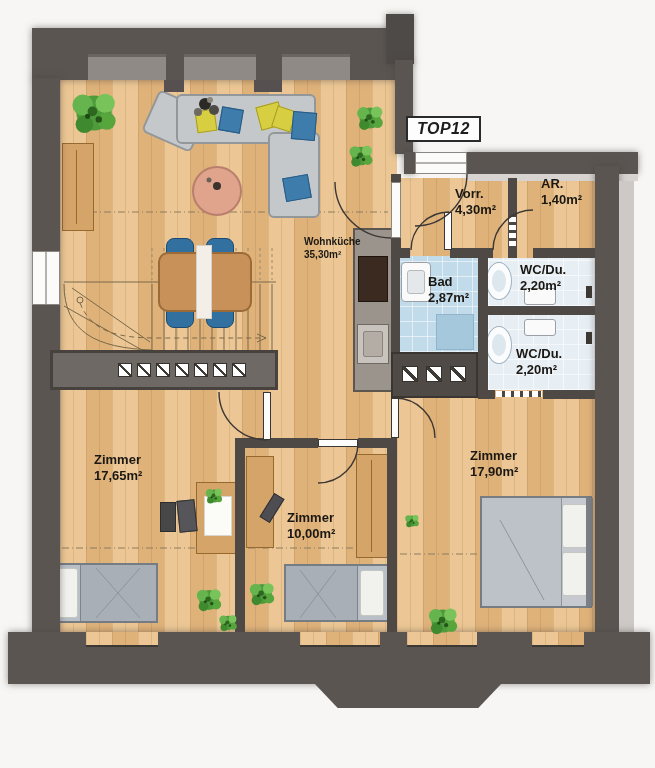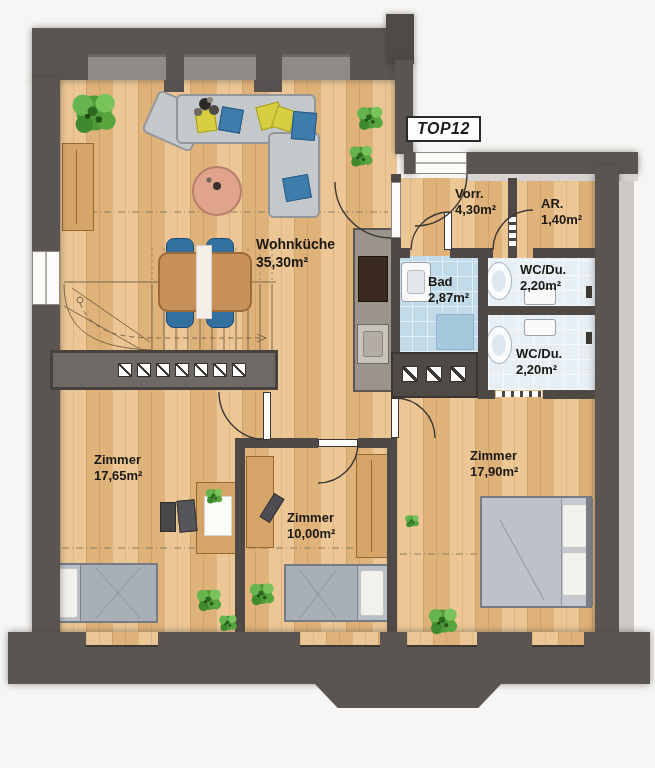--- a/index.html
+++ b/index.html
@@ -26,21 +26,21 @@
          background:linear-gradient(45deg, rgba(0,0,0,0) 42%, #3e3a36 42%, #3e3a36 58%, rgba(0,0,0,0) 58%), #ffffff;}
   .sofa{background:#c5c8ca;border:2px solid #94979a;border-radius:6px;}
   .pb{background:#3e7cab;border:1px solid #275a84;}
   .py{background:#d8ce41;border:1px solid #a49c23;}
   .chair{width:28px;height:20px;background:#32719f;border:1px solid #1c4a72;border-radius:8px 8px 4px 4px;}
   .mat{background:#b9bfc7;border:2px solid #767c84;}
   .pil{background:#f1f1ee;border:1px solid #c6c6c0;border-radius:3px;}
   .woodf{background:#d4a469;border:1px solid #97692f;}
   .rlabel{position:absolute;font-weight:bold;font-size:13px;line-height:1.25;color:#1b1813;white-space:nowrap;}
   .rlabel span{display:block;}
-  .rlabel.big{font-size:14px;}
+  .rlabel.big{font-size:10px;margin-left:48px;}
   #unitbox{position:absolute;left:406px;top:116px;padding:2px 9px;border:2px solid #2a2a2a;background:#fdfdfd;
            font-style:italic;font-weight:bold;font-size:16px;color:#1d1d1d;letter-spacing:.5px;}
   #title{position:absolute;left:0;top:726px;width:655px;text-align:center;
          font-weight:bold;font-size:21px;color:#232019;letter-spacing:.4px;}
 </style>
 </head>
 <body>
 
 <div id="plan">
 
@@ -270,21 +270,21 @@
   </svg>
 
   <div class="rlabel big" style="left:256px;top:236px">
     <span>Wohnküche</span>
     <span>35,30m²</span>
   </div>
   <div class="rlabel" style="left:455px;top:186px">
     <span>Vorr.</span>
     <span>4,30m²</span>
   </div>
-  <div class="rlabel" style="left:541px;top:196px">
+  <div class="rlabel" style="left:541px;top:176px">
     <span>AR.</span>
     <span>1,40m²</span>
   </div>
   <div class="rlabel" style="left:428px;top:274px">
     <span>Bad</span>
     <span>2,87m²</span>
   </div>
   <div class="rlabel" style="left:520px;top:262px">
     <span>WC/Du.</span>
     <span>2,20m²</span>

